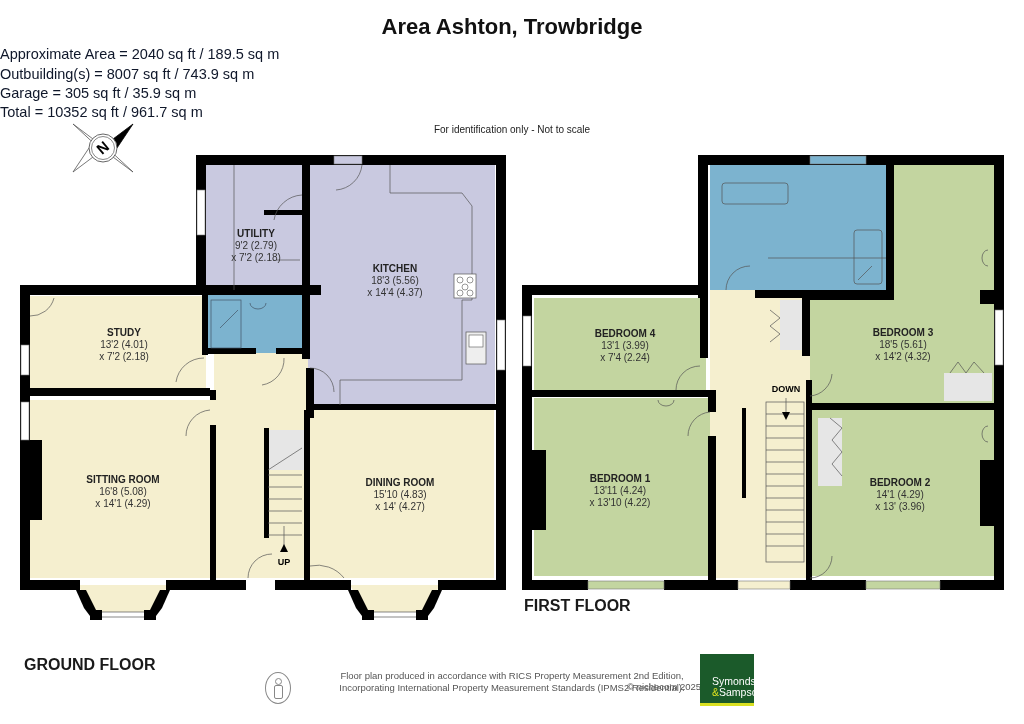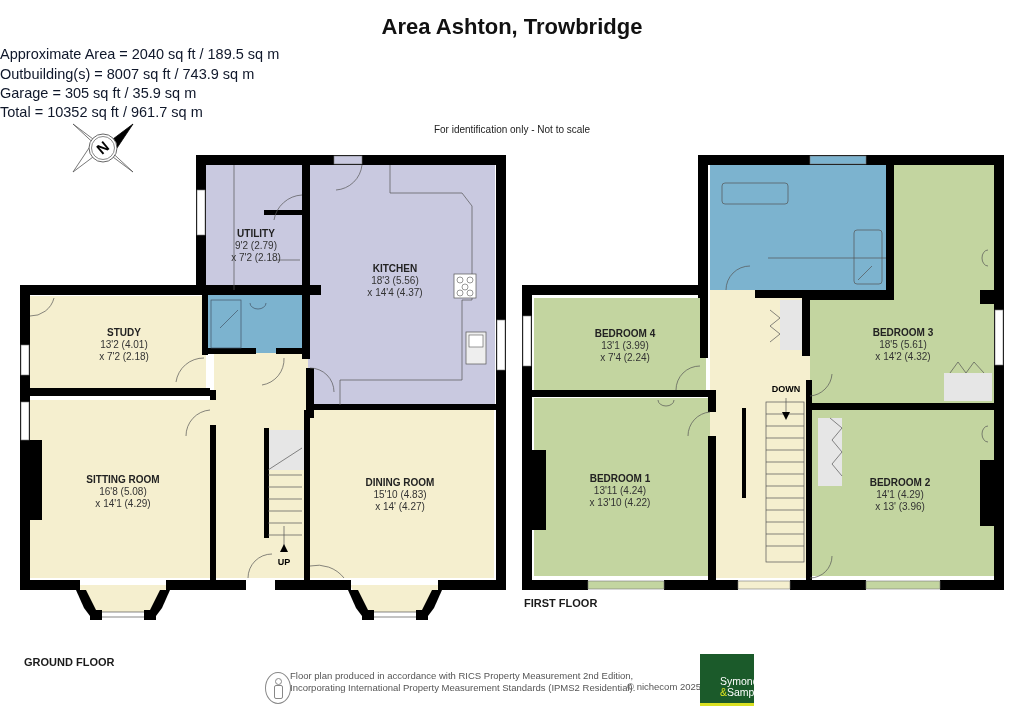--- a/index.html
+++ b/index.html
@@ -3,28 +3,28 @@
 <meta charset="utf-8">
 <style>
   html, body { margin: 0; padding: 0; background: #ffffff; }
   body { width: 1024px; height: 724px; position: relative; overflow: hidden; font-family: "Liberation Sans", sans-serif; color: #1a1a1a; }
   .title { position: absolute; left: 0; width: 1024px; top: 14px; font-size: 22px; font-weight: bold; text-align: center; color: #111; }
   .area-line { position: absolute; left: 0; width: 1024px; text-align: left; font-size: 14.5px; color: #0f172a; }
   .note { position: absolute; left: 0; width: 1024px; text-align: center; font-size: 10px; top: 124px; color: #222; }
   svg.plan { position: absolute; left: 0; top: 0; }
   .room-label { font-family: "Liberation Sans", sans-serif; font-weight: bold; font-size: 10px; fill: #222; text-anchor: middle; }
   .room-dim { font-family: "Liberation Sans", sans-serif; font-size: 10px; fill: #333; text-anchor: middle; }
-  .floor-label { position: absolute; font-size: 11px; font-weight: bold; color: #1a1a1a; }
-  .footer { position: absolute; left: 290px; top: 670px; font-size: 9.5px; color: #555; line-height: 11.5px; width: 444px; }
+  .floor-label { position: absolute; font-size: 16px; font-weight: bold; color: #1a1a1a; }
+  .footer { position: absolute; left: 290px; top: 670px; font-size: 9.5px; color: #555; line-height: 11.5px; width: 444px; text-align: center; }
   .footer-icon { position: absolute; left: 265px; top: 672px; width: 24px; height: 30px; border: 1px solid #888; border-radius: 50%; }
   .footer-icon .head { position: absolute; left: 9px; top: 5px; width: 5px; height: 5px; border: 1px solid #888; border-radius: 50%; }
   .footer-icon .torso { position: absolute; left: 8px; top: 12px; width: 7px; height: 12px; border: 1px solid #888; border-radius: 2px; }
   .copyright { position: absolute; left: 627px; top: 681px; font-size: 9.5px; color: #555; }
   .logo { position: absolute; left: 700px; top: 654px; width: 54px; height: 52px; background: #1b5a2a; border-bottom: 3px solid #d9e021; color: #ffffff; font-size: 10.5px; line-height: 11px; padding: 0; box-sizing: border-box; }
-  .logo span { display: block; padding-left: 20px; }
+  .logo span { display: block; padding-left: 12px; }
   .logo .l1 { margin-top: 22px; }
   .logo .amp { color: #d9e021; }
 </style>
 </head>
 <body>
 
 <div class="title">Area Ashton, Trowbridge</div>
 <div class="area-line" style="top:46px">Approximate Area = 2040 sq ft / 189.5 sq m</div>
 <div class="area-line" style="top:66px">Outbuilding(s) = 8007 sq ft / 743.9 sq m</div>
 <div class="area-line" style="top:85px">Garage = 305 sq ft / 35.9 sq m</div>

